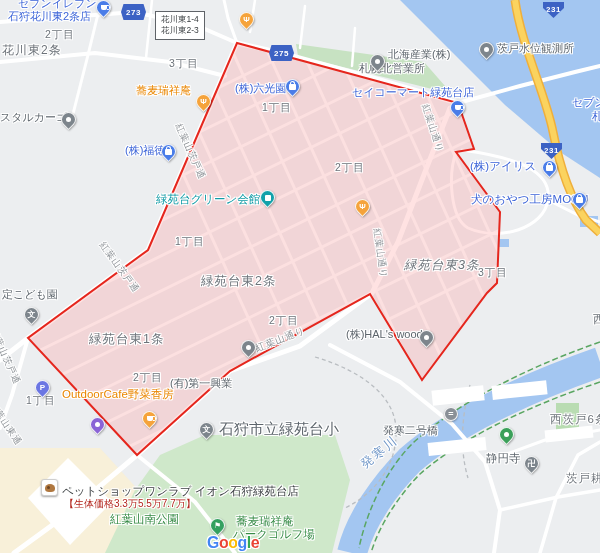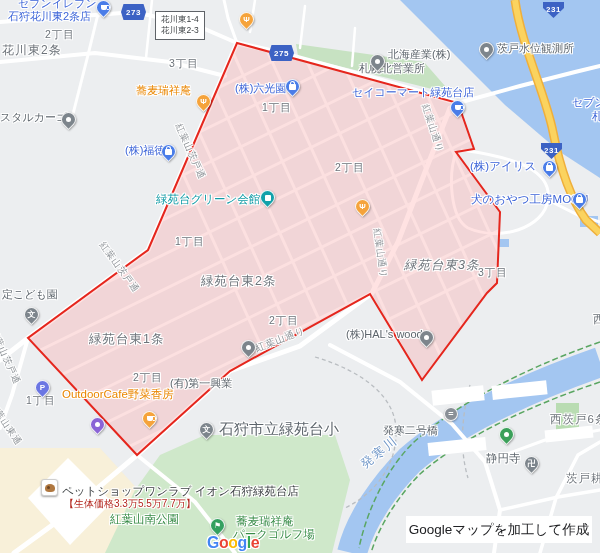--- a/index.html
+++ b/index.html
@@ -374,16 +374,13 @@
       <div class="badge shield" style="left: 541px; top: 143px;">231</div>
     </div>
 
   <div id="lm-box">
       <div>花川東1-4</div>
       <div>花川東2-3</div>
     </div>
 
   <div id="glogo"><span style="color: rgb(66, 133, 244);">G</span><span style="color: rgb(234, 67, 53);">o</span><span style="color: rgb(251, 188, 4);">o</span><span style="color: rgb(66, 133, 244);">g</span><span style="color: rgb(52, 168, 83);">l</span><span style="color: rgb(234, 67, 53);">e</span></div>
 
-  <div id="attr">
-    <span>Googleマップを加工して作成</span>
-  </div>
 </div>
 
 </body></html>

